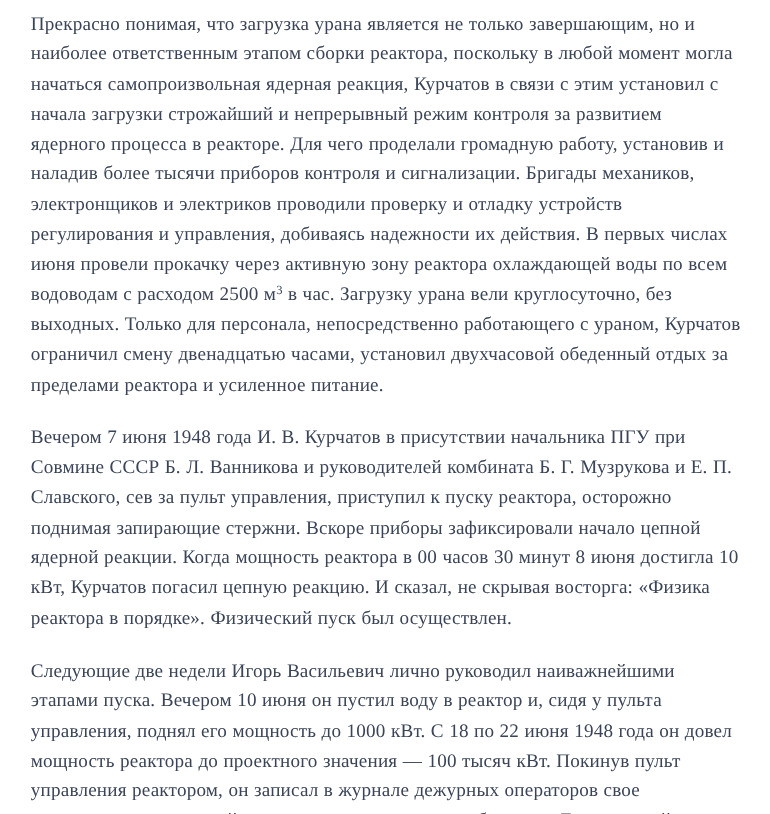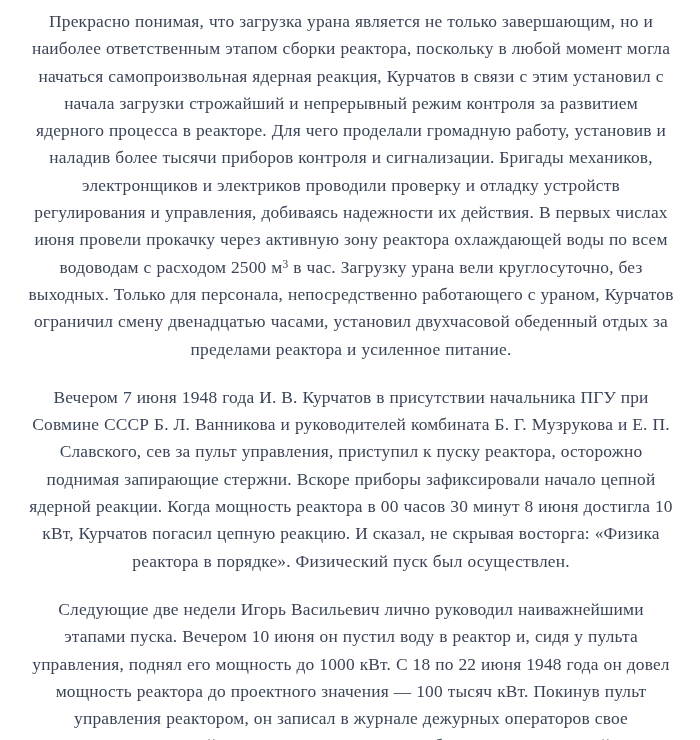--- a/index.html
+++ b/index.html
@@ -20,21 +20,21 @@
     height: 740px;
     padding: 8px 26px 0 28px;
     background: #ffffff;
   }
   p.para {
     margin: 0 0 21px 0;
     padding: 0;
     color: #3a4456;
     font-size: 17.4px;
     line-height: 27.3px;
-    text-align: center;
+    text-align: left;
     letter-spacing: 0.01em;
     word-spacing: 0.02em;
     -webkit-font-smoothing: antialiased;
   }
   p.para:last-child {
     margin-bottom: 0;
   }
   sup {
     font-size: 0.66em;
     line-height: 0;

